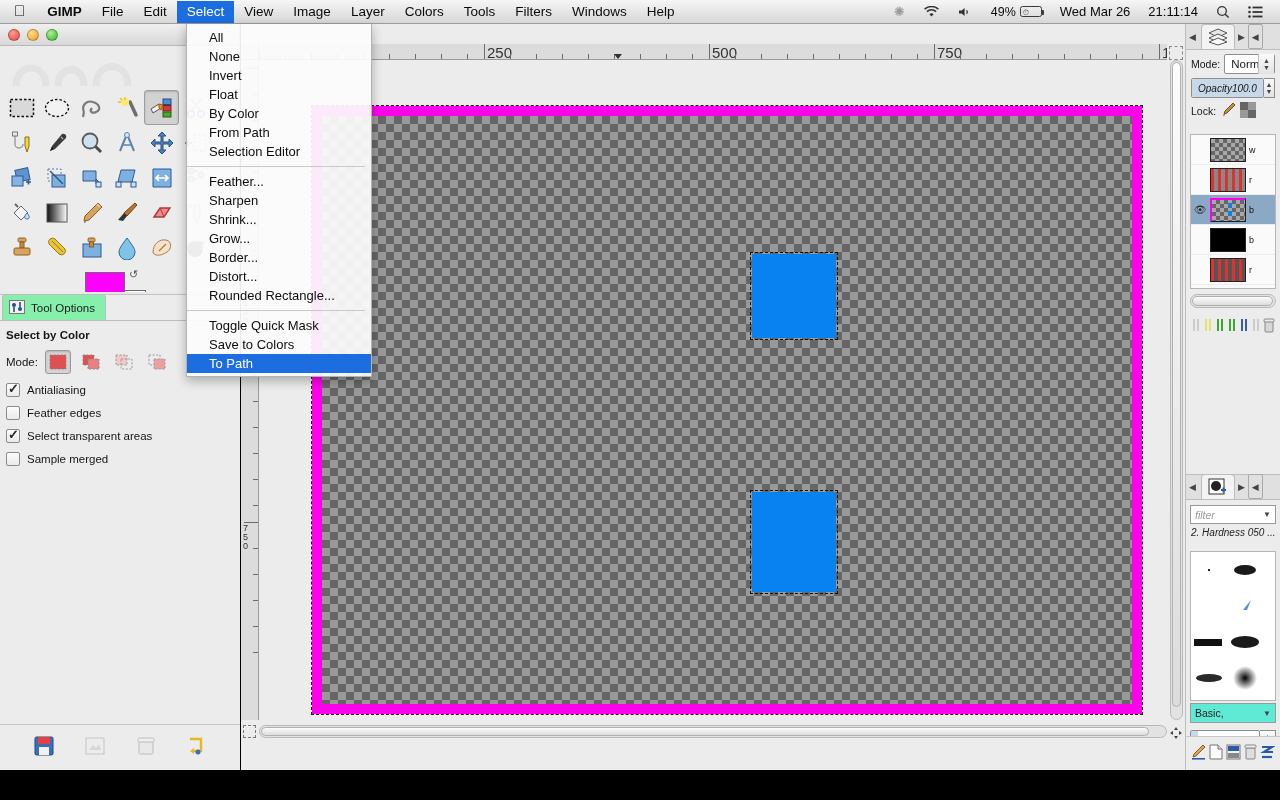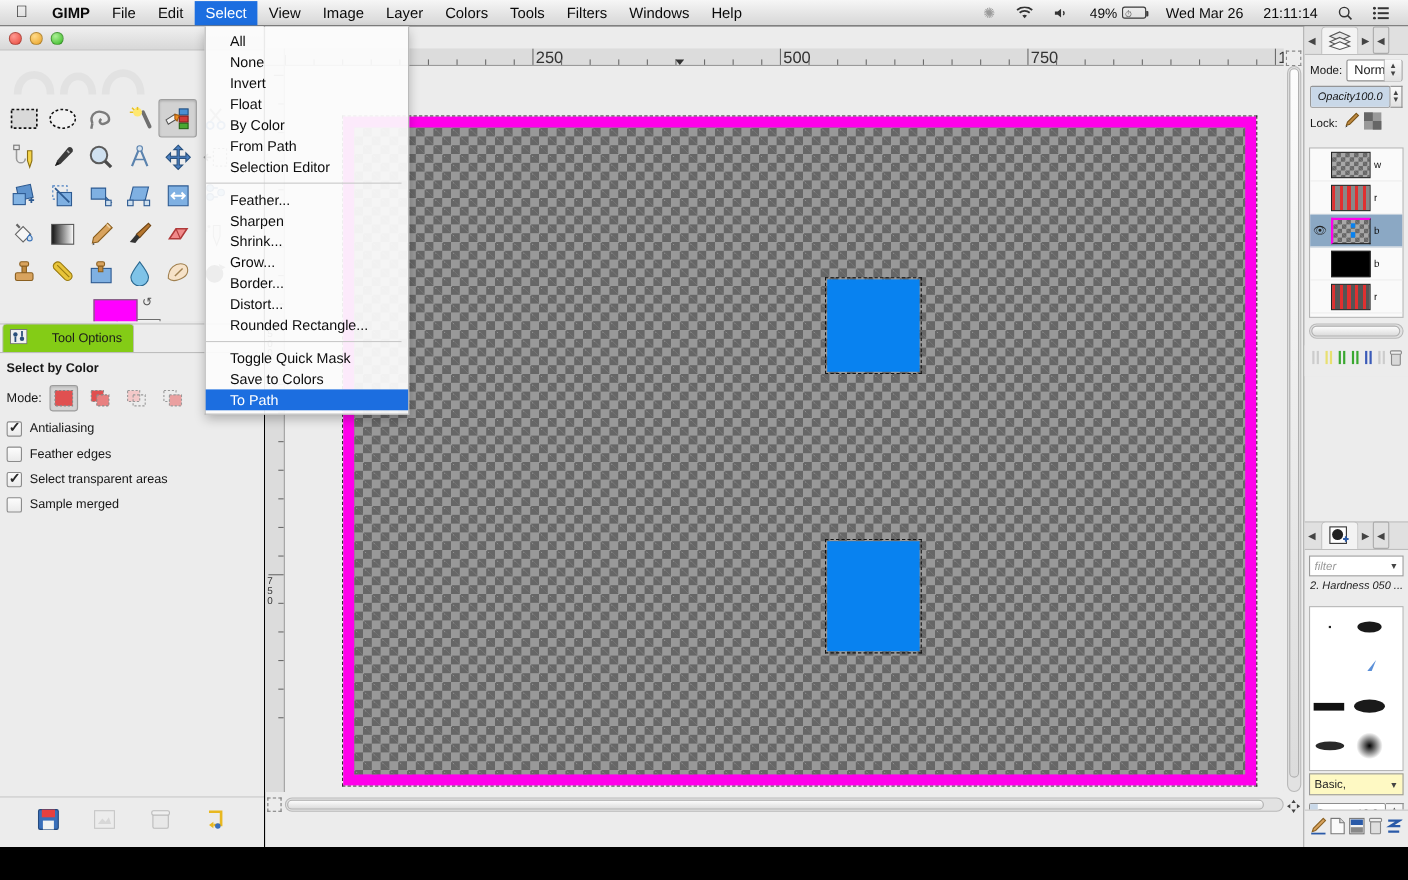--- a/index.html
+++ b/index.html
@@ -57,22 +57,22 @@
 
   .colorsw { position: absolute; left: 85px; top: 226px; width: 62px; height: 52px; }
   .sw-fg { position: absolute; left: 0; top: 0; width: 40px; height: 32px; background: #ff00ff; border: 1px solid #6d6d6d; }
   .sw-bg { position: absolute; left: 21px; top: 18px; width: 40px; height: 32px; background: #fff; border: 1px solid #6d6d6d; }
   .sw-rst { position: absolute; left: 44px; top: -4px; font-size: 11px; color: #555; }
 
   
   .dock { position: absolute; left: 0; top: 270px; width: 240px; bottom: 46px; background: #ececec; border-top: 1px solid #c2c2c2;}
   .docktab {
     position: absolute; left: 2px; top: -1px; height: 26px; padding: 0 10px 0 6px;
-    background: #84cc16; border: 1px solid #bdbdbd; border-bottom: none; border-radius: 4px 4px 0 0;
-    display: flex; align-items: center; gap: 22px; font-size: 11.5px; color: #1a1a1a;
+    background: #86efac; border: 1px solid #bdbdbd; border-bottom: none; border-radius: 4px 4px 0 0;
+    display: flex; align-items: center; gap: 6px; font-size: 11.5px; color: #1a1a1a;
   }
   .dockpanel { position: absolute; left: 0; top: 25px; right: 0; bottom: 0; background: #ececec; border-top: 1px solid #bdbdbd; padding: 8px 6px; }
   .opt-title { font-size: 11.5px; font-weight: bold; color: #161616; margin-bottom: 9px; }
   .opt-row { display: flex; align-items: center; gap: 7px; margin-bottom: 9px; font-size: 11.5px; color: #161616; }
   .modebtn { width: 26px; height: 24px; display:flex; align-items:center; justify-content:center; border:1px solid transparent; border-radius:3px; }
   .modebtn.on { background:#d4d4d4; border-color:#9b9b9b; box-shadow: inset 0 1px 2px rgba(0,0,0,.15); }
   .chk { width: 14px; height: 14px; border: 1px solid #8b8b8b; background: linear-gradient(to bottom,#fdfdfd,#eaeaea); border-radius: 2px; position: relative; }
   .chk.on:after { content: "✓"; position: absolute; left: 1px; top: -3px; font-size: 13px; color: #2a2a2a; font-weight: bold; }
   .slider {
     position: relative; height: 23px; border: 1px solid #8e8e8e; background: #fff;
@@ -828,21 +828,21 @@
               <stop offset="1" stop-color="#fff"></stop>
             </radialGradient>
             <circle cx="15" cy="13" r="12" fill="url(#rg1)"></circle>
           </svg>
         </div>
       <div class="bslot"></div>
       <div class="bslot"></div>
 
     </div>
 
-    <div style="position:absolute;left:4px;right:4px;top:679px;height:20px;border:1px solid #9a9a9a;background:#fef9c3;display:flex;align-items:center;padding:0 4px;justify-content:space-between;">
+    <div style="position:absolute;left:4px;right:4px;top:679px;height:20px;border:1px solid #9a9a9a;background:#5eead4;display:flex;align-items:center;padding:0 4px;justify-content:space-between;">
       <span style="font-size:10.5px;color:#222;">Basic,</span>
       <span style="font-size:8px;color:#444;">▼</span>
     </div>
 
     <div style="position:absolute;left:4px;right:4px;top:706px;display:flex;">
       <div class="slider" style="flex:1;height:20px;">
         <div class="fill" style="width:10%;"></div>
         <span style="font-size:10px;">Spa...</span>
         <span style="font-size:10px;">10.0</span>
       </div>

